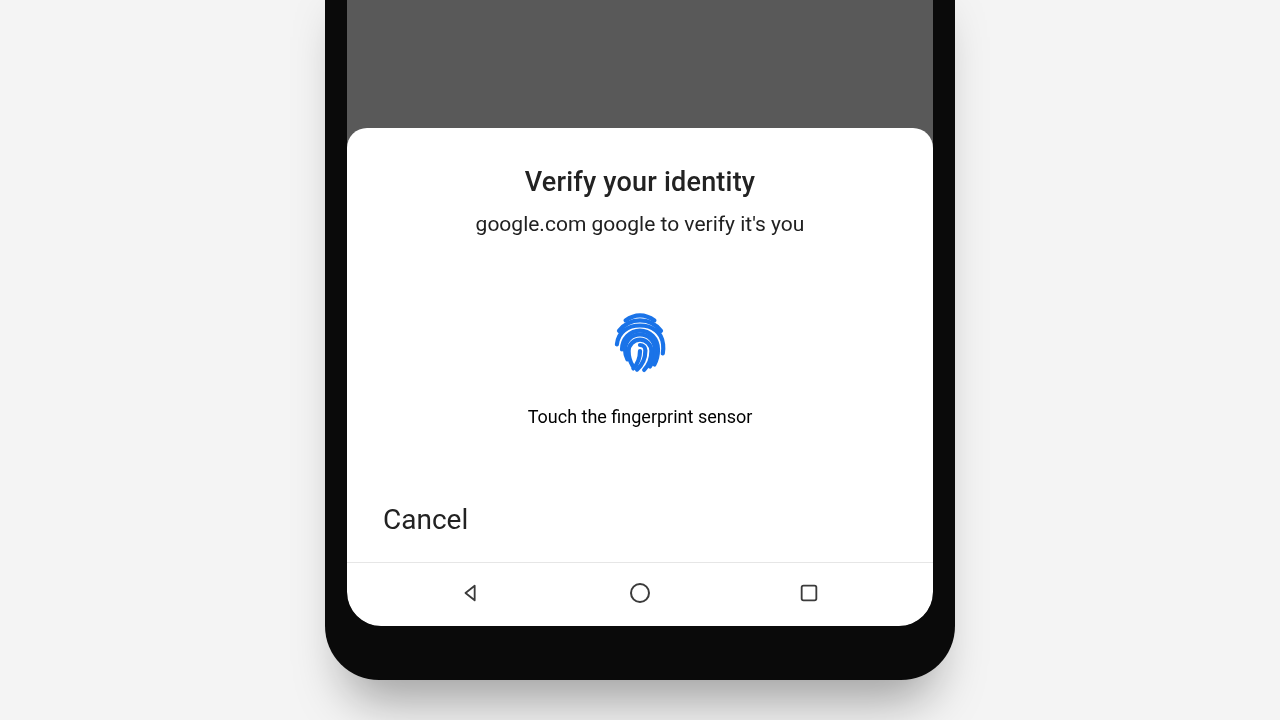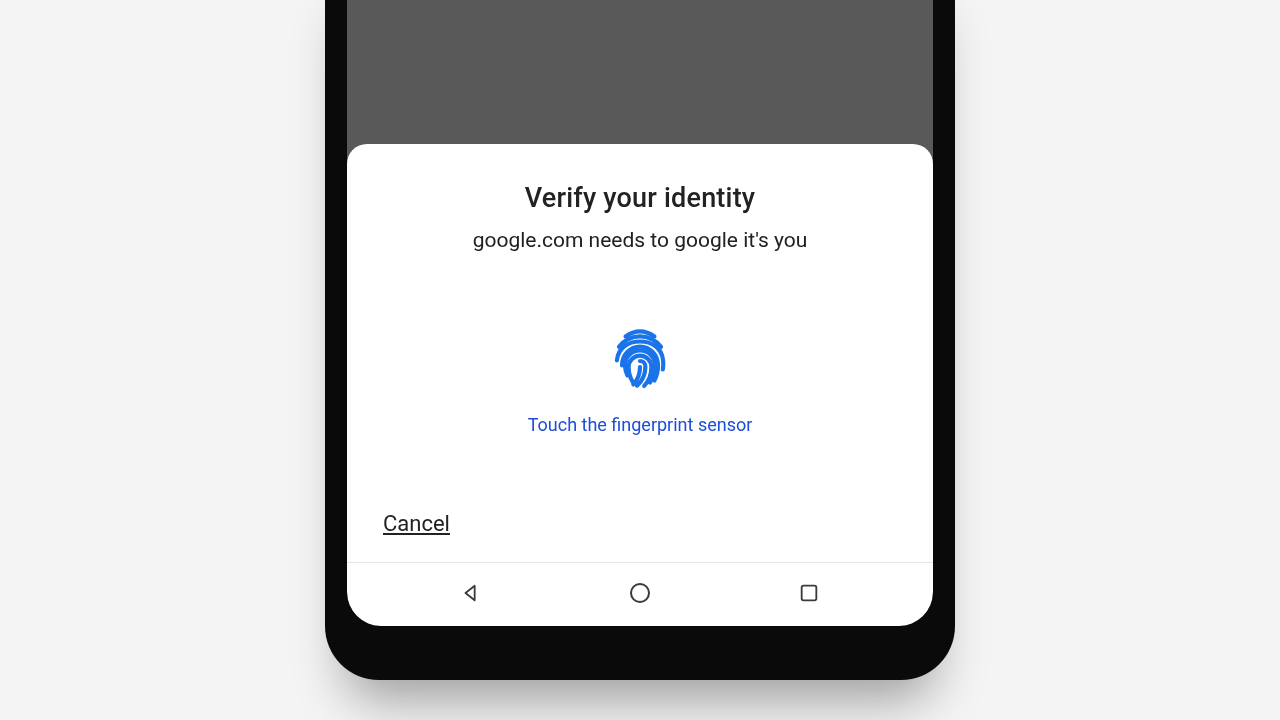--- a/index.html
+++ b/index.html
@@ -58,38 +58,37 @@
     color: #212121;
     text-align: center;
   }
   .fp-icon {
     margin-top: 70px;
     width: 72px;
     height: 72px;
     color: #1a73e8;
   }
   .hint {
-    margin-top: 20px;
+    margin-top: 28px;
     font-size: 18px;
-    color: #1d4ed8;
+    color: #000000;
   }
   .actions {
     width: 100%;
     margin-top: 56px;
     padding: 14px 36px 20px;
   }
   .cancel {
     background: none;
     border: none;
     font: inherit;
-    font-size: 22px;
+    font-size: 28px;
     color: #222;
     cursor: pointer;
     padding: 6px 0;
-    text-decoration: underline;
   }
   .navbar {
     background: #fff;
     border-top: 1px solid #e6e6e6;
     height: 64px;
     display: flex;
     align-items: center;
     justify-content: space-around;
     padding: 0 40px;
     border-radius: 0 0 34px 34px;
@@ -109,21 +108,21 @@
 </head>
 <body>
 
 <div class="phone-frame">
   <div class="bezel"></div>
   <div class="screen">
     <div class="dim-area"></div>
 
     <div class="sheet">
       <div class="title">Verify your identity</div>
-      <div class="subtitle">google.com needs to google it's you</div>
+      <div class="subtitle">google.com google to verify it's you</div>
 
       <span class="fp-icon">
         <svg viewBox="0 0 24 24" width="72" height="72" fill="none" stroke="currentColor" stroke-width="1.4" stroke-linecap="round">
           <path d="M7.2 4.8C8.7 3.7 10.3 3.1 12 3.1c1.7 0 3.3 .6 4.8 1.7"></path>
           <path d="M5 8.3C6.8 6 9.3 4.8 12 4.8c2.7 0 5.2 1.2 7 3.5"></path>
           <path d="M4.3 12.8C4.7 8.6 8 6.5 12 6.5c4 0 7.3 2.1 7.7 6.3 .1 1 .1 2-.1 3"></path>
           <path d="M6 14.5c0-3.6 2.7-6.3 6-6.3s6 2.7 6 6.3c0 1.8-.4 3.5-1.2 5"></path>
           <path d="M7.8 17.8c-.5-1.1-.8-2.3-.8-3.3 0-2.8 2.2-5 5-5s5 2.2 5 5c0 2.2-.6 4.1-1.7 5.7"></path>
           <path d="M9.6 20c-.9-1.4-1.4-3.2-1.4-5 0-2.1 1.7-3.8 3.8-3.8s3.8 1.7 3.8 3.8c0 2.5-.9 4.7-2.4 6.3"></path>
           <path d="M12 13c1 0 1.8 .8 1.8 1.8 0 2.6-1.1 4.9-2.8 6.4"></path>

